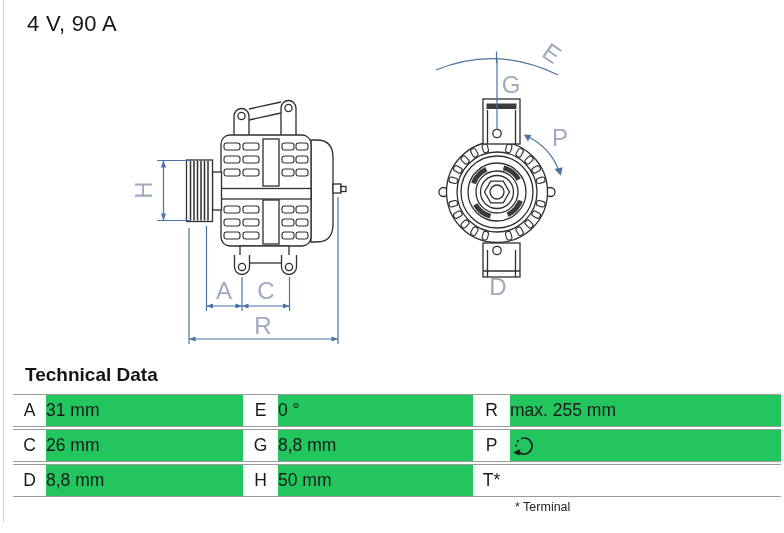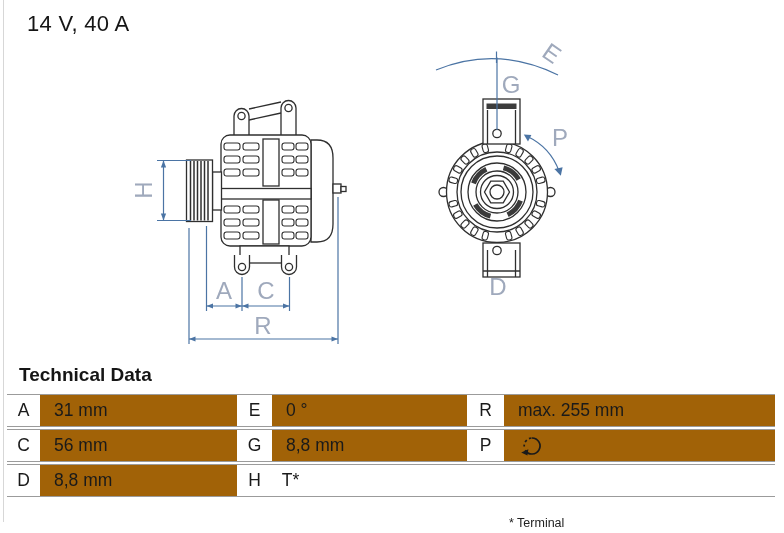--- a/index.html
+++ b/index.html
@@ -2,38 +2,38 @@
 <html><head>
 <meta charset="utf-8">
 <style>
   * { margin:0; padding:0; box-sizing:border-box; }
   body { width:784px; height:533px; background:#fff; font-family:"Liberation Sans", sans-serif; overflow:hidden; }
   .frame { position:relative; width:784px; height:533px; background:#fff; }
   .edge-line { position:absolute; left:3px; top:0; width:1px; height:522px; background:#d7d7d7; }
   .title { position:absolute; left:27px; top:11px; font-size:22px; color:#151515; letter-spacing:.3px; }
   .drawing-svg { position:absolute; left:0; top:0; }
 
-  .tech { position:absolute; left:7px; top:364px; width:768px; }
+  .tech { position:absolute; left:13px; top:364px; width:768px; }
   .tech h2 { font-size:19px; font-weight:bold; color:#151515; padding-left:12px; margin-bottom:8px; }
   .trow { display:flex; border-top:1px solid #9b9b9b; border-bottom:1px solid #9b9b9b; height:33px; margin-bottom:2px; align-items:stretch; }
   .cell { display:flex; align-items:center; font-size:17.5px; color:#1a1a1a; }
   .key { justify-content:center; background:#fff; }
-  .val { background:#a16207; padding-left:14px; }
+  .val { background:#22c55e; }
   .k1 { width:33px; } .v1 { width:197px; }
   .k2 { width:35px; } .v2 { width:195px; }
   .k3 { width:37px; } .v3 { flex:1; }
-  .footnote { margin-left:502px; margin-top:19px; font-size:12.5px; color:#222; font-family:"Liberation Sans", sans-serif; }
+  .footnote { margin-left:502px; margin-top:3px; font-size:12.5px; color:#222; font-family:"Liberation Sans", sans-serif; }
 </style>
 </head>
 <body>
 
 <div class="frame">
   <div class="edge-line"></div>
 
-  <div class="title">14 V, 40 A</div>
+  <div class="title">4 V, 90 A</div>
 
   <svg class="drawing-svg" width="784" height="533" viewBox="0 0 784 533">
     <defs>
       <g id="fc6">
         <rect x="0" y="143" width="16" height="7" rx="2.5"></rect>
           <rect x="0" y="156" width="16" height="7" rx="2.5"></rect>
         <rect x="0" y="169" width="16" height="7" rx="2.5"></rect>
           <rect x="0" y="206" width="16" height="7" rx="2.5"></rect>
         <rect x="0" y="219" width="16" height="7" rx="2.5"></rect>
           <rect x="0" y="232" width="16" height="7" rx="2.5"></rect>
@@ -202,35 +202,36 @@
       <div class="cell key k1">A</div>
       <div class="cell val v1">31 mm</div>
       <div class="cell key k2">E</div>
       <div class="cell val v2">0 °</div>
       <div class="cell key k3">R</div>
       <div class="cell val v3">max. 255 mm</div>
     </div>
 
     <div class="trow">
       <div class="cell key k1">C</div>
-      <div class="cell val v1">56 mm</div>
+      <div class="cell val v1">26 mm</div>
       <div class="cell key k2">G</div>
       <div class="cell val v2">8,8 mm</div>
       <div class="cell key k3">P</div>
       <div class="cell val v3">
         <svg width="28" height="24" viewBox="0 0 28 24">
           <path d="M14 4 A8 8 0 1 1 7.2 16.2" fill="none" stroke="#1a1a1a" stroke-width="1.7"></path>
           <path d="M13.5 4 A8 8 0 0 0 6.2 12.5" fill="none" stroke="#1a1a1a" stroke-width="1.7" stroke-dasharray="2.6 2.6"></path>
           <polygon points="3.2,18.6 10.4,15.2 9.4,21.6" fill="#1a1a1a"></polygon>
         </svg>
       </div>
     </div>
 
     <div class="trow">
       <div class="cell key k1">D</div>
       <div class="cell val v1">8,8 mm</div>
       <div class="cell key k2">H</div>
+      <div class="cell val v2">50 mm</div>
       <div class="cell key k3">T*</div>
     </div>
 
     <div class="footnote">* Terminal</div>
   </div>
 </div>
 
 </body></html>

